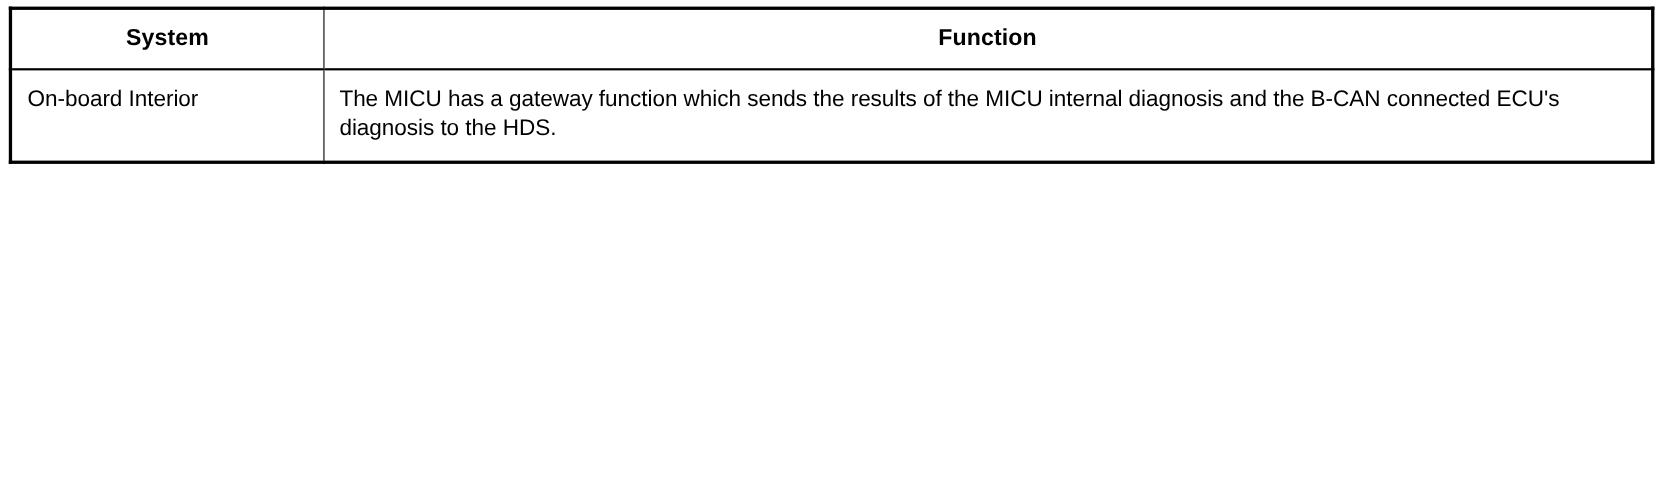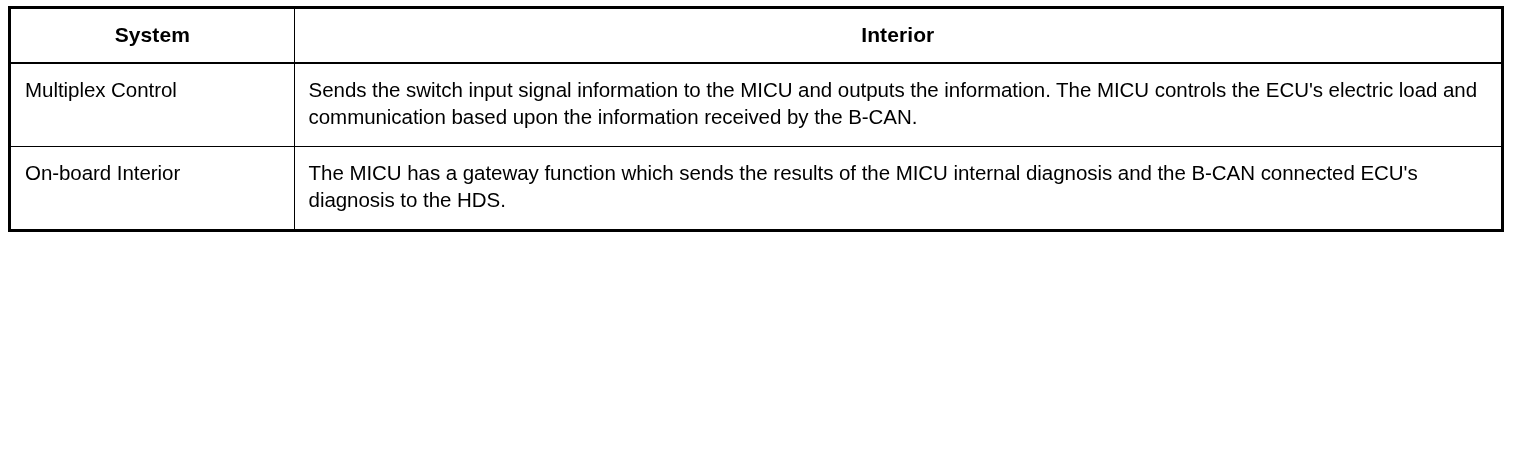--- a/index.html
+++ b/index.html
@@ -70,27 +70,23 @@
 
 <div class="sheet">
   <table class="spec-table">
     <colgroup>
       <col class="col-system">
       <col class="col-function">
     </colgroup>
     <thead>
       <tr>
         <th class="col-head-system">System</th>
-        <th class="col-head-function">Interior</th>
+        <th class="col-head-function">Function</th>
       </tr>
     </thead>
     <tbody>
-      <tr class="row-tall">
-        <td class="cell-system">Multiplex Control</td>
-        <td class="cell-function">Sends the switch input signal information to the MICU and outputs the information. The MICU controls the ECU's electric load and communication based upon the information received by the B-CAN.</td>
-      </tr>
       <tr class="row-tall">
         <td class="cell-system">On-board Interior</td>
         <td class="cell-function">The MICU has a gateway function which sends the results of the MICU internal diagnosis and the B-CAN connected ECU's diagnosis to the HDS.</td>
       </tr>
     </tbody>
   </table>
 </div>
 
 </body></html>

